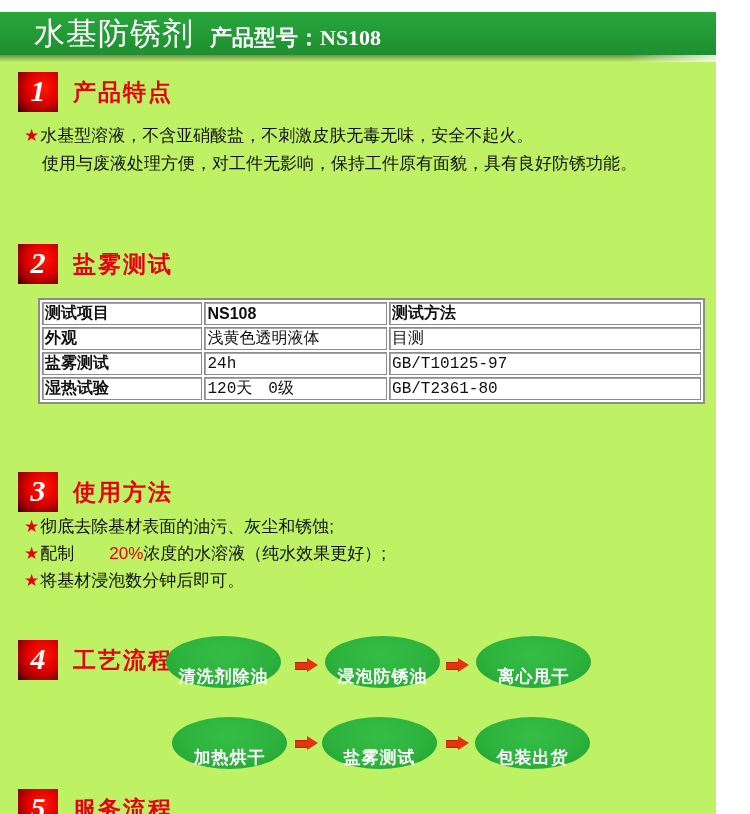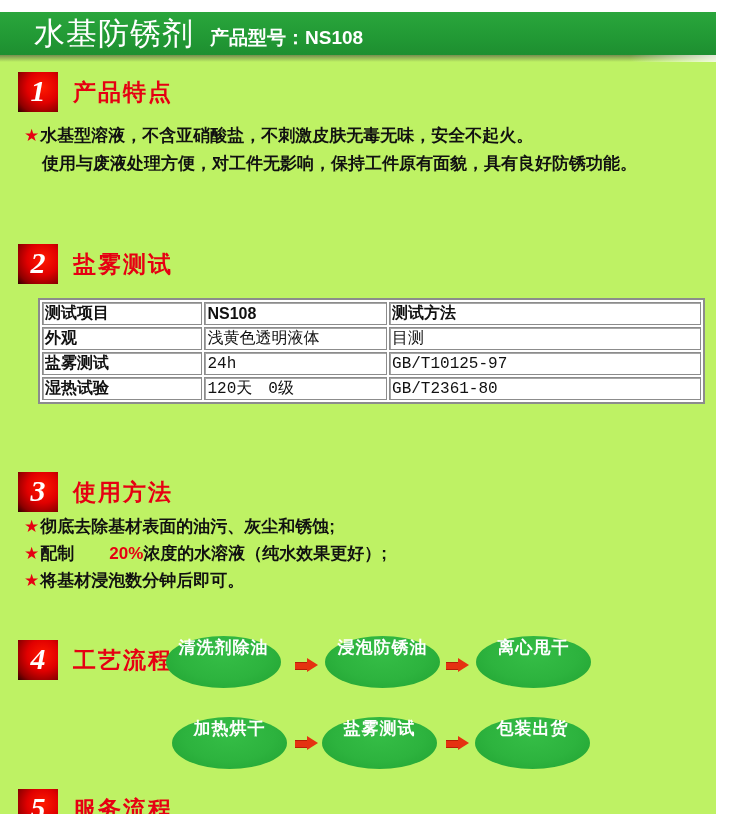--- a/index.html
+++ b/index.html
@@ -15,22 +15,22 @@
     position:absolute;left:0;top:0;width:750px;height:43px;
     background:linear-gradient(to bottom,#2aa63c 0%,#229a35 55%,#1e8f30 100%);
     display:flex;align-items:center;
   }
   .banner-title{
     margin-left:34px;font-size:31px;line-height:43px;color:#ffffff;
     font-family:"Liberation Serif","DejaVu Serif",serif;
     letter-spacing:1px;white-space:nowrap;
   }
   .banner-model{
-    margin-left:16px;margin-top:8px;font-size:19px;font-weight:bold;
-    color:#ffffff;white-space:nowrap;
+    margin-left:16px;margin-top:8px;font-size:22px;font-weight:bold;
+    color:#ffffff;white-space:nowrap;font-family:Liberation Serif, serif;
   }
   .banner-shadow{
     position:absolute;left:0;top:43px;width:750px;height:7px;
     background:linear-gradient(to bottom,rgba(60,60,60,.55),rgba(255,255,255,0));
   }
   .banner-shadow::after{
     content:"";position:absolute;right:0;top:0;width:120px;height:7px;
     background:linear-gradient(to right,rgba(255,255,255,0),#ffffff 90%);
   }
   
@@ -43,42 +43,42 @@
   .num-box span{
     color:#ffffff;font-size:30px;font-weight:bold;font-style:italic;
     font-family:"Liberation Serif","DejaVu Serif",serif;line-height:40px;
     transform:translateY(-1px);
   }
   .sec-title{
     margin-left:15px;color:#e60012;font-size:23px;font-weight:bold;
     letter-spacing:2px;white-space:nowrap;
   }
   
-  .txt-line{position:absolute;font-size:17px;font-weight:bold;color:#111;white-space:nowrap;}
+  .txt-line{position:absolute;font-size:17px;font-weight:normal;color:#111;white-space:nowrap;}
   .star{color:#e60012;margin-right:1px;}
   .pct{color:#e60012;padding-left:35px;}
   
   table.params{
     position:absolute;left:38px;top:286px;width:667px;
     border-collapse:separate;border-spacing:2px;
     border:2px solid #8c8c8c;background:#ffffff;
     font-size:16px;table-layout:fixed;
   }
   table.params td{
     border:1px solid #8c8c8c;height:19px;vertical-align:middle;
     padding:0 2px;overflow:hidden;white-space:nowrap;
     box-shadow:inset 1px 1px 0 rgba(0,0,0,.35);
   }
   td.hd{font-weight:bold;font-family:"Liberation Sans","DejaVu Sans",sans-serif;}
   td.val{font-weight:normal;font-family:Liberation Mono, monospace;}
   
   .ellipse{
     position:absolute;width:115px;height:52px;border-radius:50%;
     background:radial-gradient(ellipse at 50% 35%,#35bd46 0%,#2db33e 55%,#21a232 100%);
-    display:flex;align-items:flex-start;justify-content:center;
+    display:flex;align-items:flex-end;justify-content:center;
   }
   .ellipse span{color:#ffffff;font-size:17px;font-weight:bold;letter-spacing:1px;white-space:nowrap;}
   .flow-arrow{position:absolute;width:23px;height:14px;}
   .flow-arrow::before{
     content:"";position:absolute;left:0;top:4px;width:12px;height:6px;
     background:#e53211;border-top:1px solid #b61f05;border-bottom:1px solid #b61f05;
   }
   .flow-arrow::after{
     content:"";position:absolute;left:12px;top:0;width:0;height:0;
     border-left:11px solid #e53211;border-top:7px solid transparent;border-bottom:7px solid transparent;

